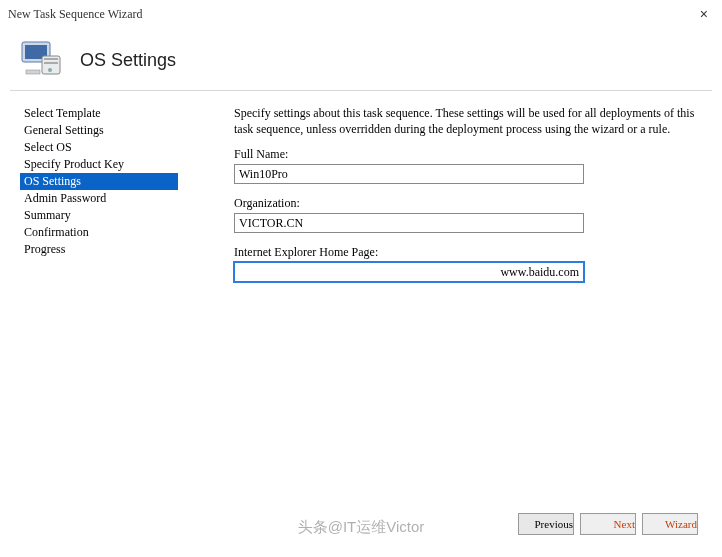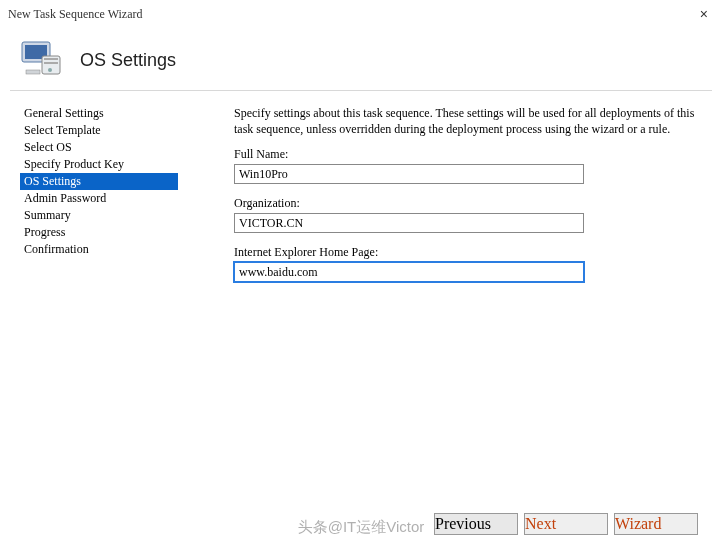--- a/index.html
+++ b/index.html
@@ -64,36 +64,37 @@
     height: 20px;
     border: 1px solid #888;
     font-family: inherit;
     font-size: 12px;
     padding: 1px 4px;
     margin-bottom: 10px;
   }
   .text-input.focused {
     border: 1px solid #2a7de1;
     outline: 1px solid #2a7de1;
+    text-align: right;
   }
   .button-row {
     position: absolute;
     bottom: 22px;
     right: 24px;
     display: flex;
     gap: 6px;
   }
   .wiz-btn {
-    width: 84px;
+    width: 56px;
     height: 22px;
     border: 1px solid #999;
     background: #e8e8e8;
     font-family: inherit;
-    font-size: 16px;
-    text-align: left;
+    font-size: 11px;
+    text-align: right;
     line-height: 20px;
     cursor: default;
   }
   .wiz-btn.dim { color: #c2410c; background:#efefef; }
   .watermark {
     position: absolute;
     bottom: 20px;
     left: 50%;
     transform: translateX(-50%);
     color: rgba(80,80,80,0.45);
@@ -120,29 +121,29 @@
     <circle cx="30" cy="30" r="2" fill="#8aa"></circle>
     <rect x="6" y="30" width="14" height="4" fill="#d0d4d8" stroke="#888" stroke-width="0.5"></rect>
   </svg>
   <div class="header-title">OS Settings</div>
 </div>
 
 <div class="divider"></div>
 
 <div class="body">
   <div class="sidebar">
+      <div class="sidebar-item">Select Template</div>
       <div class="sidebar-item">General Settings</div>
-      <div class="sidebar-item">Select Template</div>
       <div class="sidebar-item">Select OS</div>
       <div class="sidebar-item">Specify Product Key</div>
       <div class="sidebar-item selected">OS Settings</div>
       <div class="sidebar-item">Admin Password</div>
       <div class="sidebar-item">Summary</div>
+      <div class="sidebar-item">Confirmation</div>
       <div class="sidebar-item">Progress</div>
-      <div class="sidebar-item">Confirmation</div>
     </div>
 
   <div class="content">
     <div class="description">Specify settings about this task sequence.  These settings will be used for all deployments of this task sequence, unless overridden during the deployment process using the wizard or a rule.</div>
 
     <div class="field-label">Full Name:</div>
     <input class="text-input" type="text" value="Win10Pro" style="">
 
     <div class="field-label">Organization:</div>
     <input class="text-input" type="text" value="VICTOR.CN" style="">

